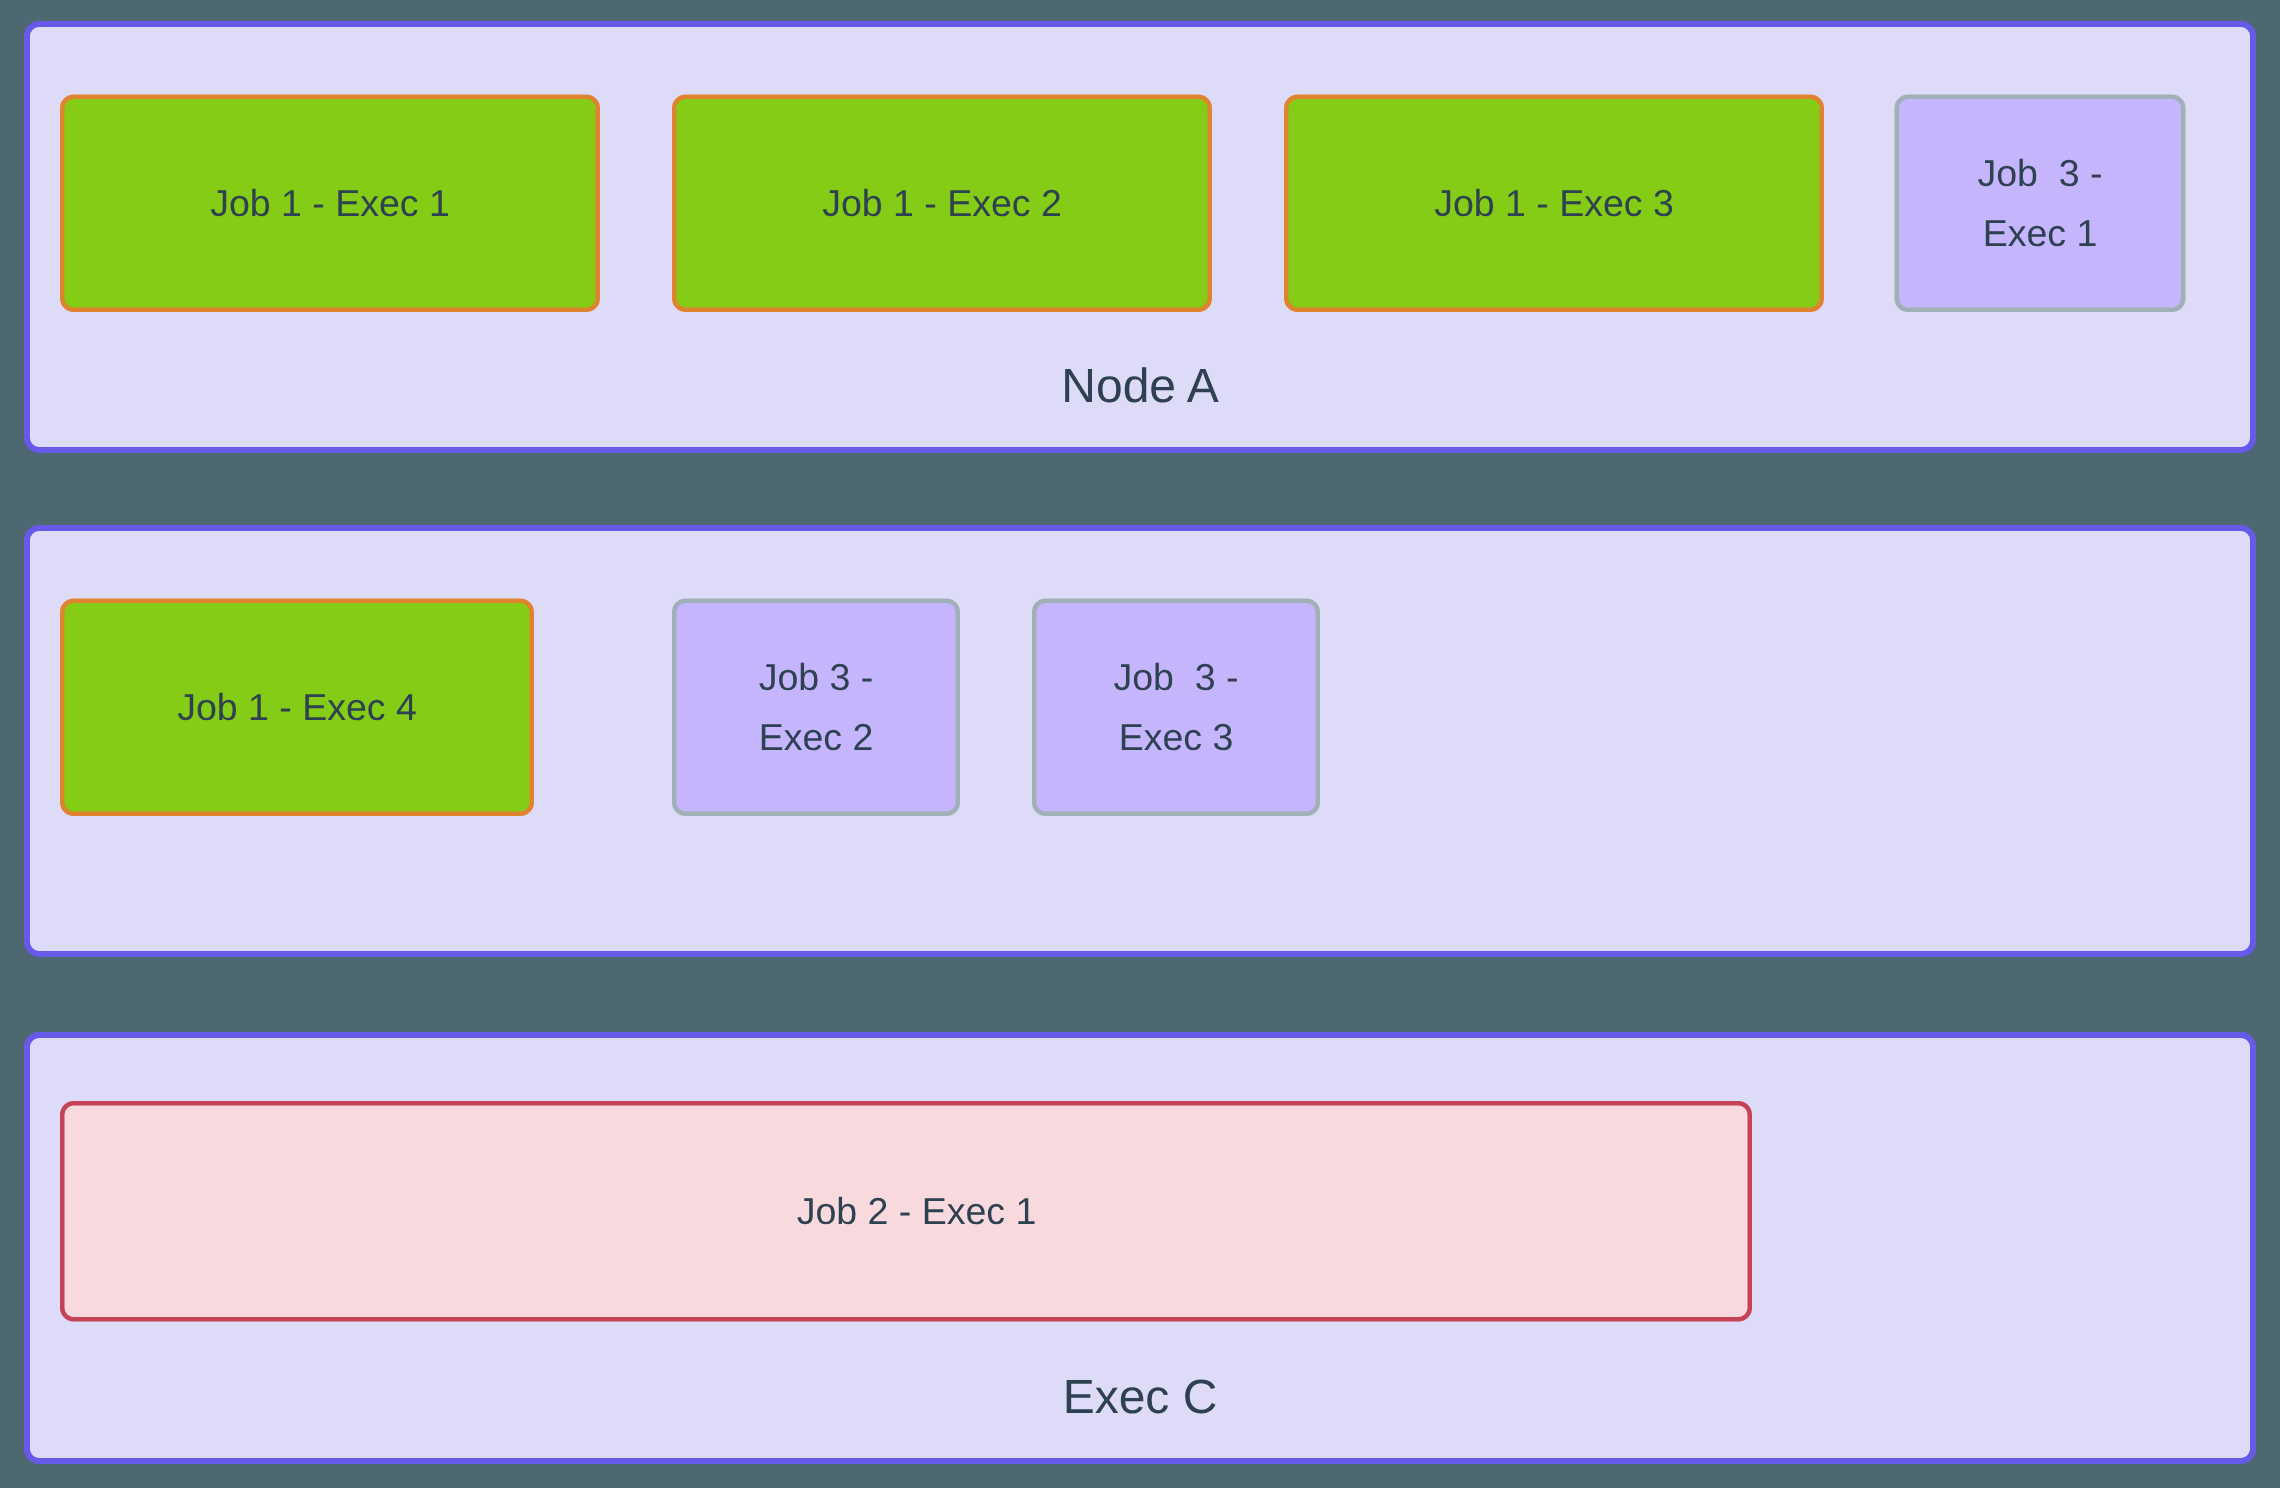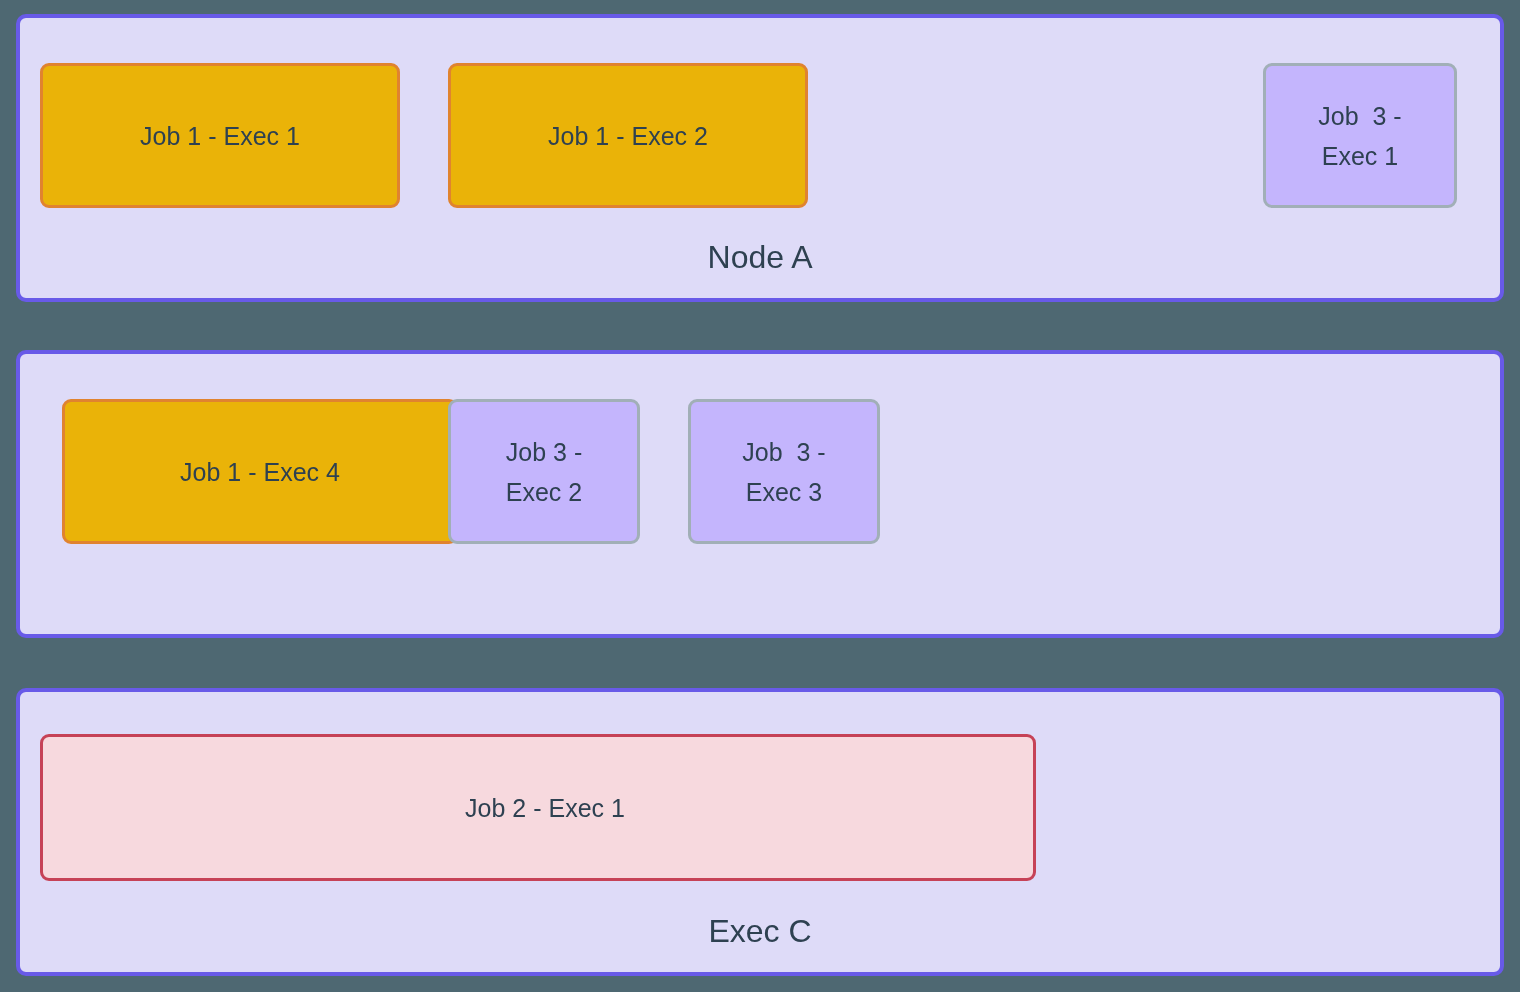--- a/index.html
+++ b/index.html
@@ -38,62 +38,63 @@
     display: flex;
     align-items: center;
     justify-content: center;
     text-align: center;
     font-size: 25px;
     line-height: 40px;
     color: #2e4151;
     white-space: pre-wrap;
   }
   .exec.job-1 {
-    background: #eab308;
+    background: #84cc16;
     border-color: #e0832f;
   }
   .exec.job-2 {
     background: #f7d9de;
     border-color: #c64257;
   }
   .exec.job-3 {
     background: #c4b5fd;
     border-color: #a1afb7;
   }
 
   
   #node-a .e0 { left: 20px;   width: 360px; }
   #node-a .e1 { left: 428px;  width: 360px; text-align: center; }
   #node-a .e2 { left: 836px;  width: 360px; }
   #node-a .e3 { left: 1243px; width: 194px; }
 
   
-  #node-b .e0 { left: 20px;  width: 396px; margin-left: 22px; }
+  #node-b .e0 { left: 20px;  width: 316px; }
   #node-b .e1 { left: 428px; width: 192px; }
   #node-b .e2 { left: 668px; width: 192px; }
 
   
-  #node-c .e0 { left: 20px; width: 996px; top: 42px; height: 147px; padding-left: 14px; }
+  #node-c .e0 { left: 20px; width: 1128px; top: 42px; height: 147px; padding-left: 14px; }
 
   .node-label {
     position: absolute;
     left: 0;
     right: 0;
     bottom: 22px;
     text-align: center;
     font-size: 32px;
     color: #2e4151;
   }
 </style>
 </head>
 <body>
 
 <div class="node" id="node-a">
   <div class="exec job-1 e0">Job 1 - Exec 1</div>
   <div class="exec job-1 e1">Job 1 - Exec 2</div>
+  <div class="exec job-1 e2">Job 1 - Exec 3</div>
   <div class="exec job-3 e3">Job  3 -
 Exec 1</div>
   <div class="node-label">Node A</div>
 </div>
 
 <div class="node" id="node-b">
   <div class="exec job-1 e0">Job 1 - Exec 4</div>
   <div class="exec job-3 e1">Job 3 -
 Exec 2</div>
   <div class="exec job-3 e2">Job  3 -

